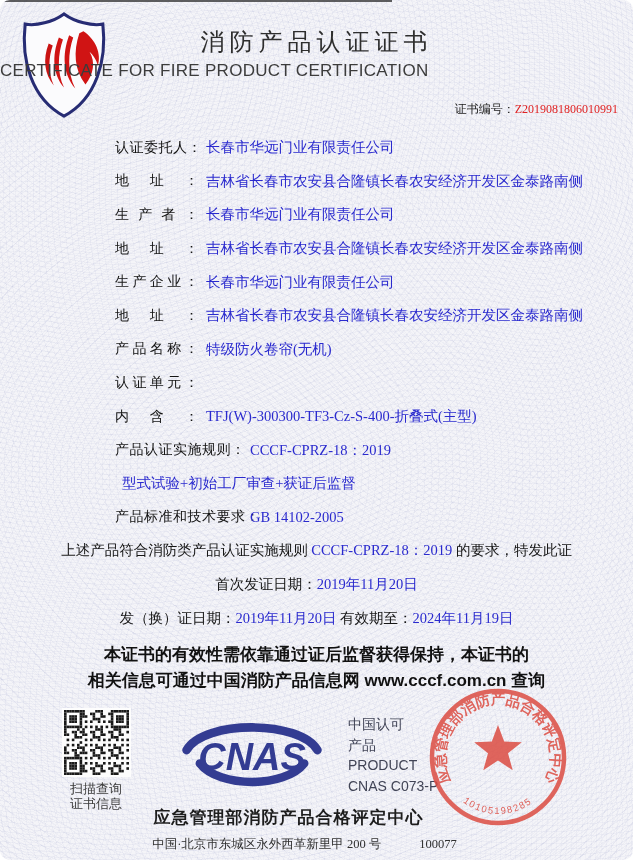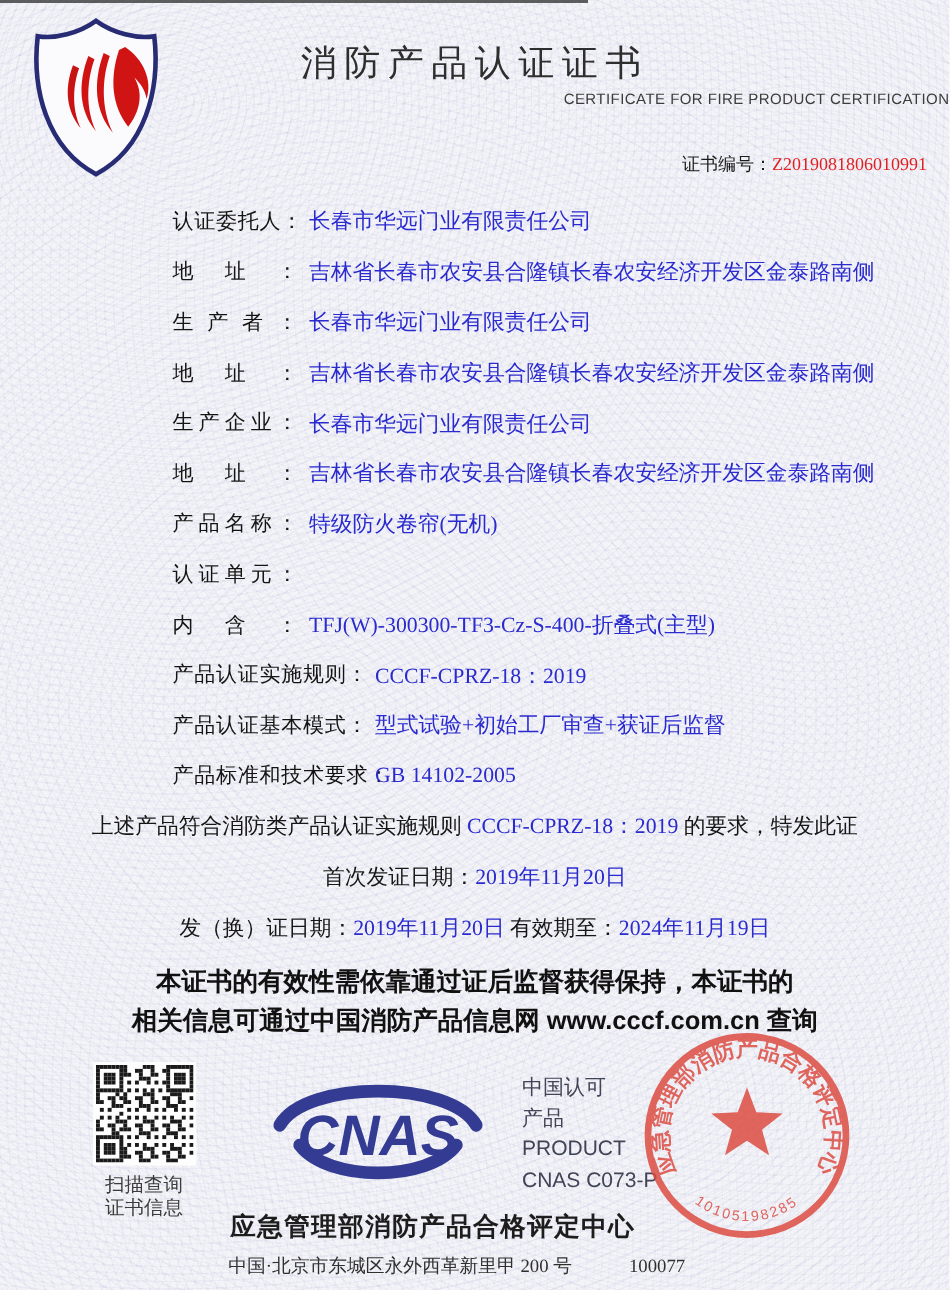--- a/index.html
+++ b/index.html
@@ -5,28 +5,28 @@
   html,body{margin:0;padding:0;}
   .page{
     position:relative;width:633px;height:860px;overflow:hidden;
     background-color:#f4f4f8;
     background-image:
       repeating-radial-gradient(circle at 18% 8%,  rgba(100,110,175,.06) 0 1px, transparent 1px 5px),
       repeating-radial-gradient(circle at 85% 22%, rgba(100,110,175,.05) 0 1px, transparent 1px 6px),
       repeating-radial-gradient(circle at 35% 55%, rgba(100,110,175,.05) 0 1px, transparent 1px 7px),
       repeating-radial-gradient(circle at 70% 85%, rgba(100,110,175,.05) 0 1px, transparent 1px 6px),
       repeating-radial-gradient(circle at 5% 95%,  rgba(100,110,175,.04) 0 1px, transparent 1px 5px);
-    font-family:"Liberation Sans",sans-serif;color:#151515;
+    font-family:"Liberation Sans",sans-serif;color:#151515;border-radius:10px;
   }
   .topline{position:absolute;top:0;left:0;width:392px;height:2px;background:#2c2c2c;opacity:.75;}
   .logo{position:absolute;left:18px;top:10px;}
   .title{position:absolute;top:26px;left:0;width:100%;text-align:center;
          font-size:24px;letter-spacing:5px;font-weight:500;color:#2e2e2e;}
-  .subtitle{position:absolute;top:61px;left:0;width:100%;text-align:right;
-         font-size:10px;letter-spacing:.3px;color:#3c3c3c;}
+  .subtitle{position:absolute;top:61px;left:0;width:100%;text-align:left;
+         font-size:17px;letter-spacing:.3px;color:#3c3c3c;}
   .certno{position:absolute;top:101px;right:15px;font-size:12px;color:#1b1b1b;
          font-family:"Liberation Serif",serif;}
   .certno .red{color:#e02121;}
   .body-block{position:absolute;top:131px;left:0;width:100%;}
   .field-row{height:33.6px;display:flex;align-items:center;padding-left:95px;font-size:14px;margin-left:20px;}
   .f-label{color:#141414;font-family:"Liberation Sans",sans-serif;letter-spacing:.5px;white-space:nowrap;}
   .f-label.short{display:inline-block;width:84px;text-align:justify;text-align-last:justify;}
   .f-label.long{display:inline-block;width:128px;text-align:justify;text-align-last:justify;}
   .f-value{color:#2a2ace;margin-left:7px;font-family:"Liberation Serif","DejaVu Serif",serif;font-size:14.5px;white-space:nowrap;}
   .stmt-row{height:33.6px;display:flex;align-items:center;justify-content:center;
@@ -106,21 +106,20 @@
         </div>
         <div class="field-row">
           <span class="f-label short">内含：</span>
           <span class="f-value">TFJ(W)-300300-TF3-Cz-S-400-折叠式(主型)</span>
         </div>
         <div class="field-row">
           <span class="f-label long">产品认证实施规则：</span>
           <span class="f-value">CCCF-CPRZ-18：2019</span>
         </div>
         <div class="field-row">
-          <span class="f-label long">产品认证基本模式：</span>
           <span class="f-value">型式试验+初始工厂审查+获证后监督</span>
         </div>
         <div class="field-row">
           <span class="f-label long">产品标准和技术要求：</span>
           <span class="f-value">GB 14102-2005</span>
         </div>
       </div>
     <div id="statements">
         <div class="stmt-row"><span>上述产品符合消防类产品认证实施规则 </span><span class="blue">CCCF-CPRZ-18：2019</span><span> 的要求，特发此证</span></div>
         <div class="stmt-row"><span>首次发证日期：</span><span class="blue">2019年11月20日</span></div>

